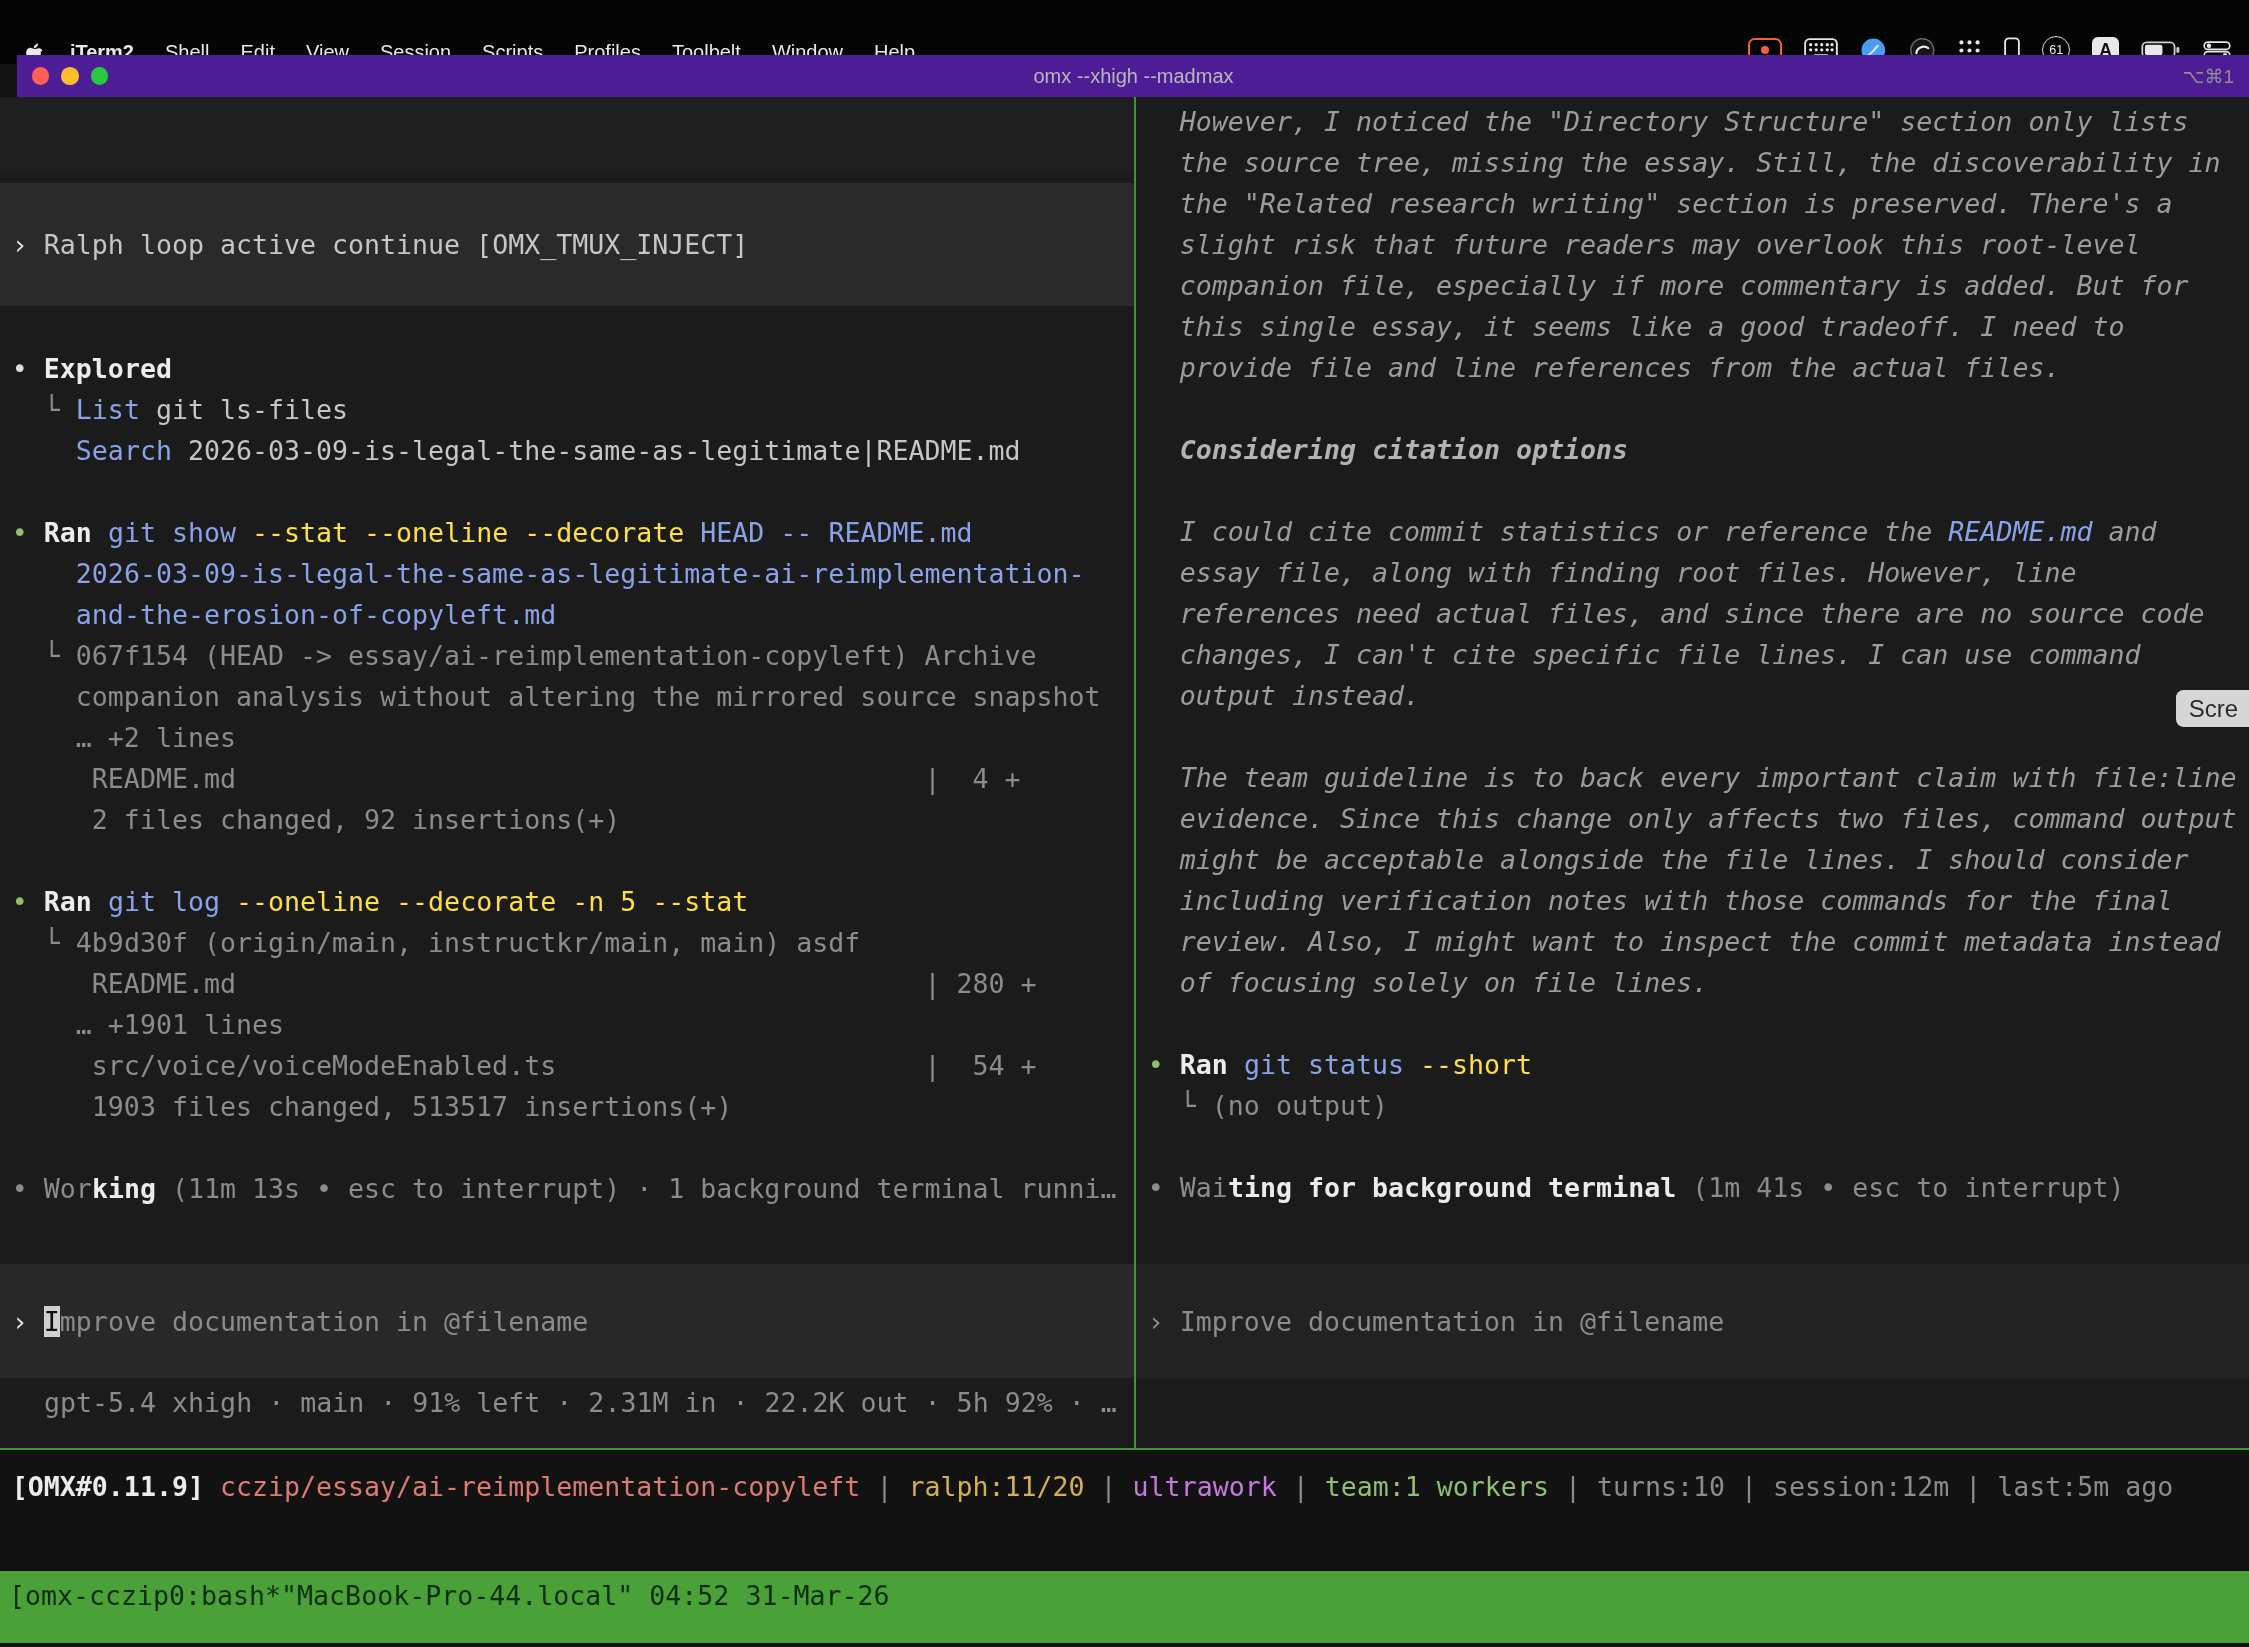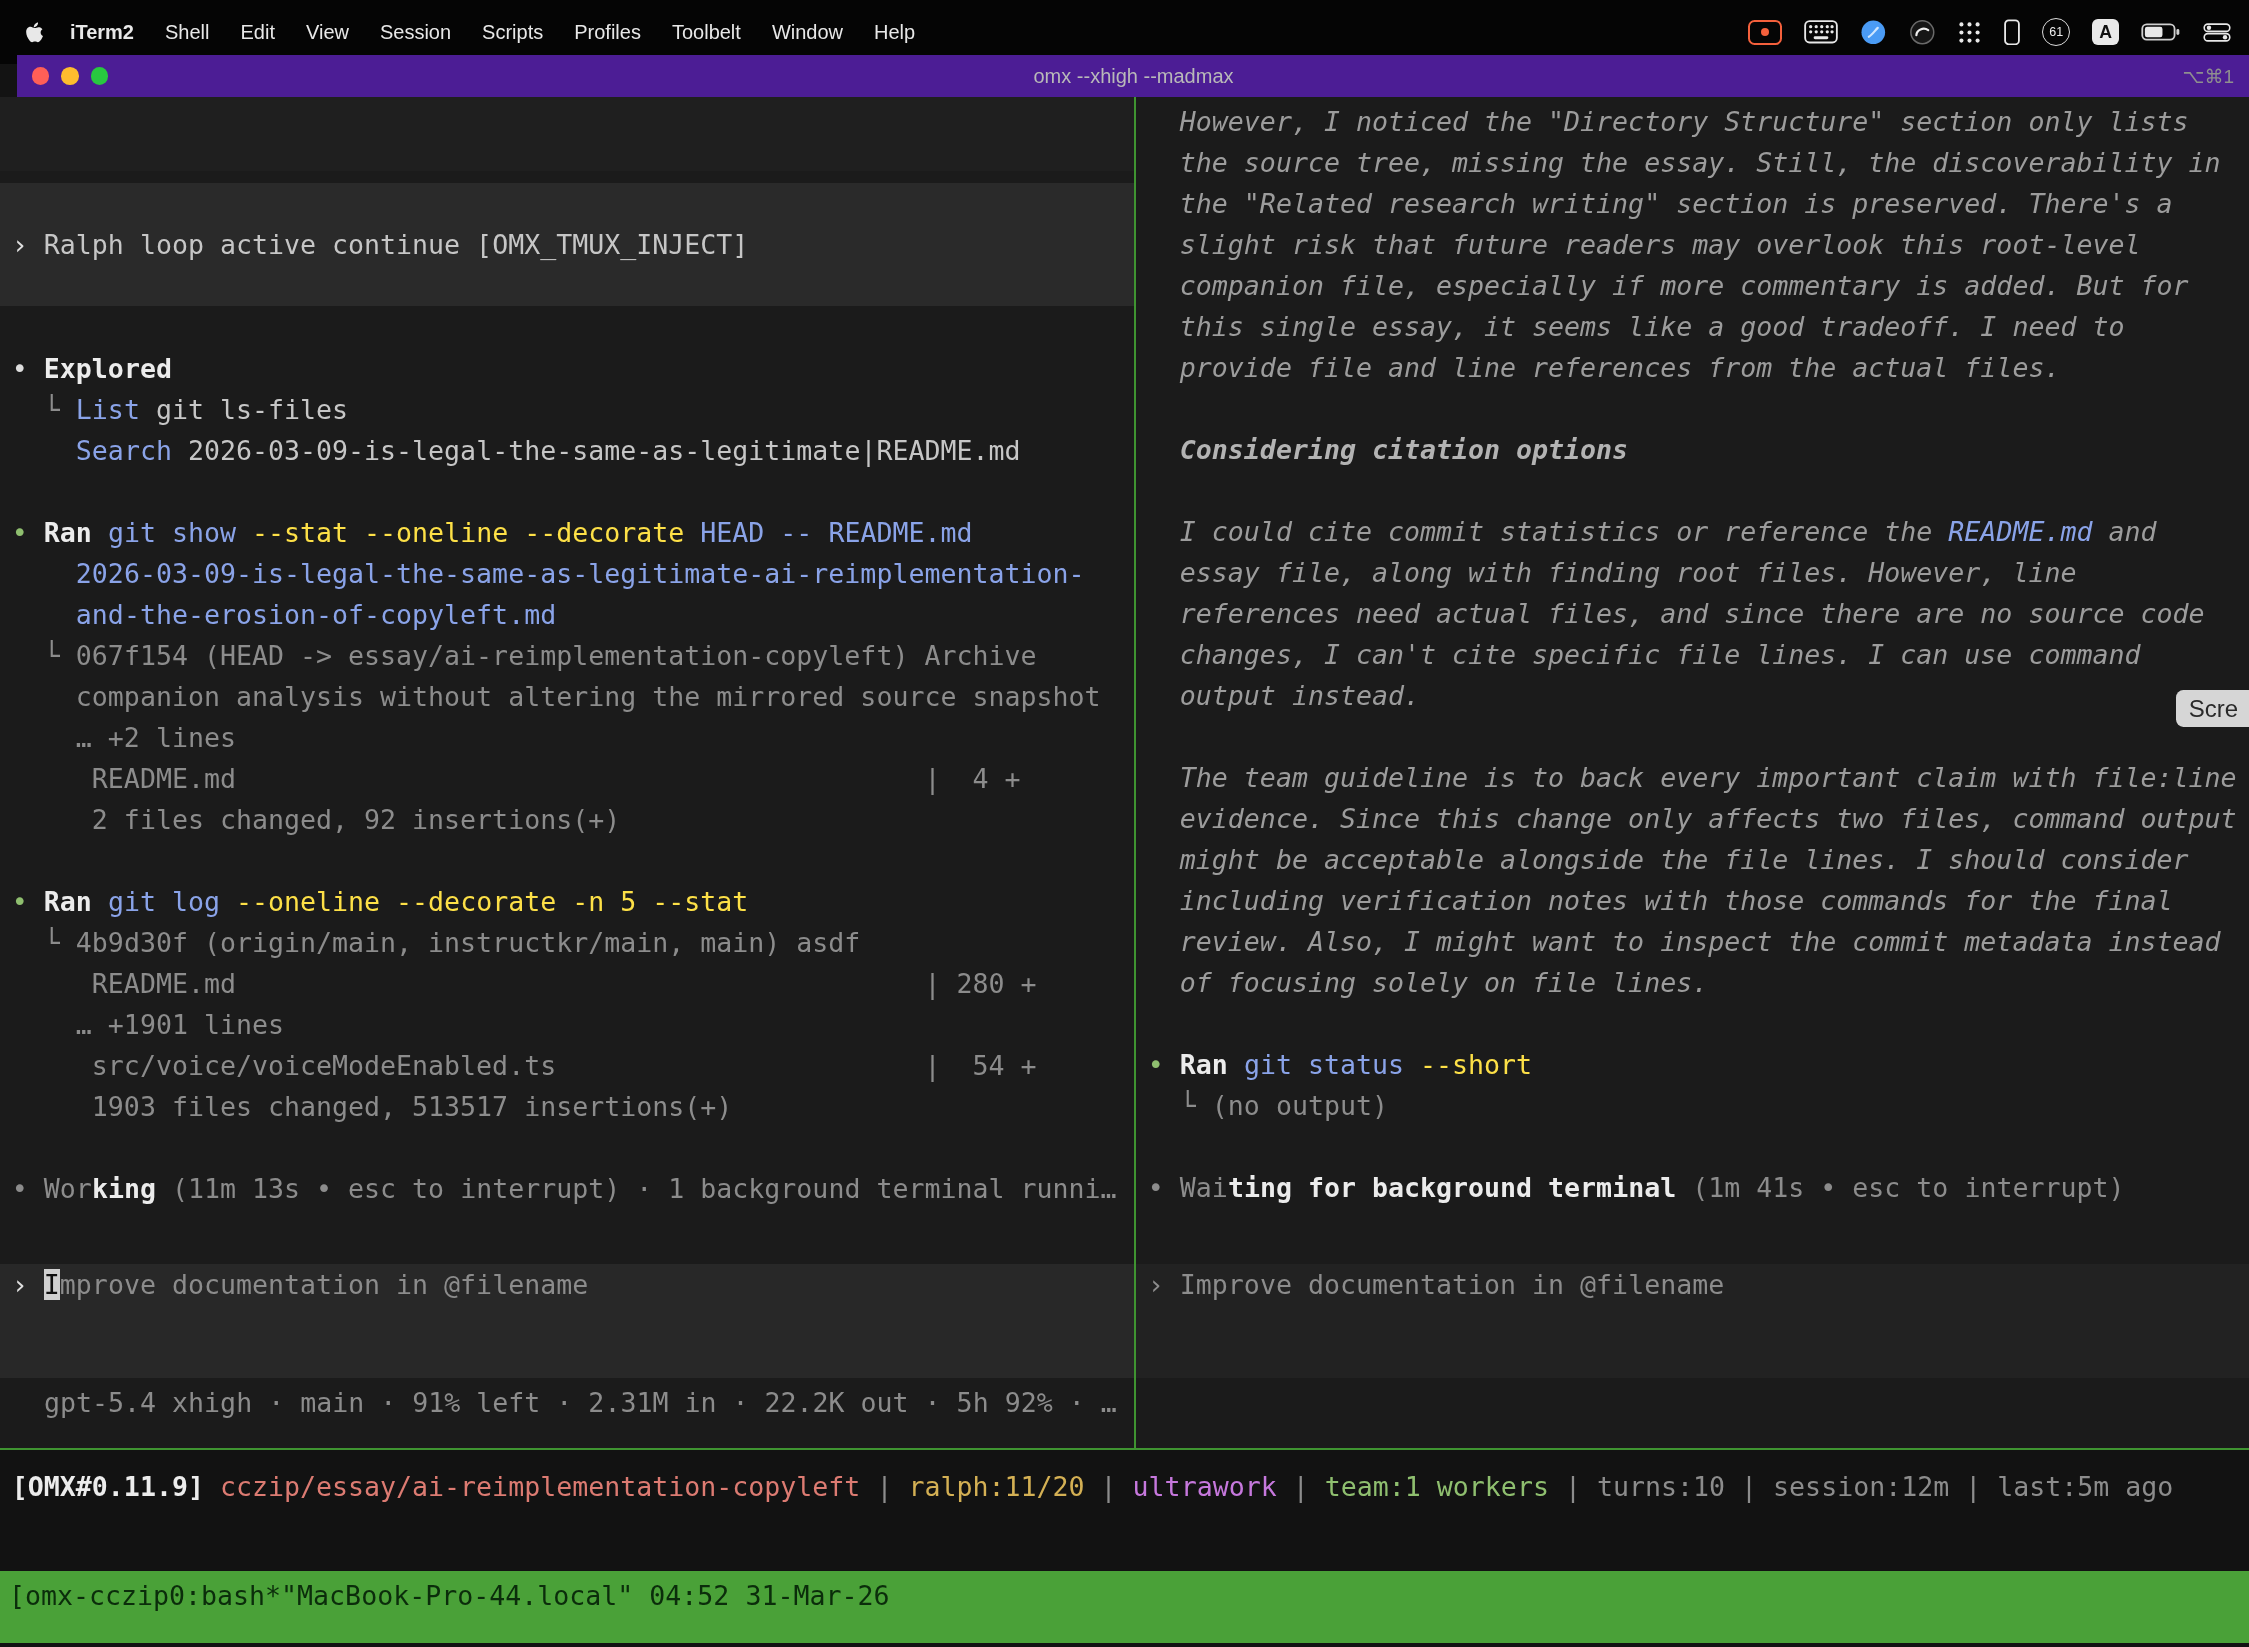--- a/index.html
+++ b/index.html
@@ -3,21 +3,21 @@
 <meta charset="utf-8">
 <title>omx --xhigh --madmax</title>
 <style>
   *{margin:0;padding:0;box-sizing:border-box}
   html,body{background:#000}
   .screen{position:relative;width:2250px;height:1648px;background:#131313;overflow:hidden;
           font-family:"Liberation Sans",sans-serif}
 
   
   .menubar{position:absolute;top:0;left:0;right:0;height:64px;background:#050505;
-           display:flex;align-items:center;color:#e8e8e8;font-size:20px;padding:0 14.8px}
+           display:flex;align-items:flex-end;color:#e8e8e8;font-size:20px;padding:0 14.8px}
   .apple-wrap{padding:0 10.3px;display:flex;align-items:center}
   .menu-item{padding:0 15.5px;white-space:nowrap}
   .menu-item.app{font-weight:bold}
   .menubar-right{margin-left:auto;display:flex;align-items:center;gap:22px;padding-right:4.4px}
   .mb-icon{display:flex;align-items:center;justify-content:center}
   .rec{width:34px;height:25px;border:2.2px solid #f4603c;border-radius:6.6px;display:flex;align-items:center;justify-content:center}
   .rec-dot{width:8.9px;height:8.9px;border-radius:50%;background:#f4603c}
   .badge61{width:28px;height:28px;border:1.5px solid #dcdcdc;border-radius:50%;color:#eee;
            font-size:12.5px;display:flex;align-items:center;justify-content:center}
   .inputA{width:26.6px;height:26.6px;background:#e9e9e9;border-radius:5.9px;color:#111;
@@ -43,21 +43,21 @@
 
   .lines{padding-left:11.8px}
   .ln{height:41px}
   .band-top{position:absolute;top:0;left:0;right:0;height:74px;background:#1f1f1f}
   .toplines{padding-top:3.7px}
   .inject{position:absolute;top:86px;left:0;right:0;height:123px;background:#2a2a2a;
           display:flex;align-items:center}
   .body-left{position:absolute;top:251px;left:0;right:0}
   .body-right{position:absolute;top:3.7px;left:0;right:0}
   .inputbox{position:absolute;top:1167px;left:0;right:0;height:114px;background:#282828;
-            display:flex;}
+            display:flex;align-items:center}
   .inputbox.unfocused{background:#222}
   .statusline{position:absolute;top:1285px;left:0;right:0;padding-left:44px;color:#8c8c8c}
 
   .omx{position:absolute;top:1369px;left:0;right:0}
   .tmux{position:absolute;top:1474px;left:0;right:0;height:72px;background:#4aa138;color:#0b2d0b;
         display:flex;padding:7.4px 8.9px 0 8.9px;line-height:35px}
   .tooltip{position:absolute;top:593px;right:0;background:#d6d6d6;color:#2a2a2a;
            font-family:"Liberation Sans",sans-serif;font-size:24px;line-height:19px;
            padding:8.9px 11.8px 8.9px 13.3px;border-radius:7.4px 0 0 7.4px}
 

